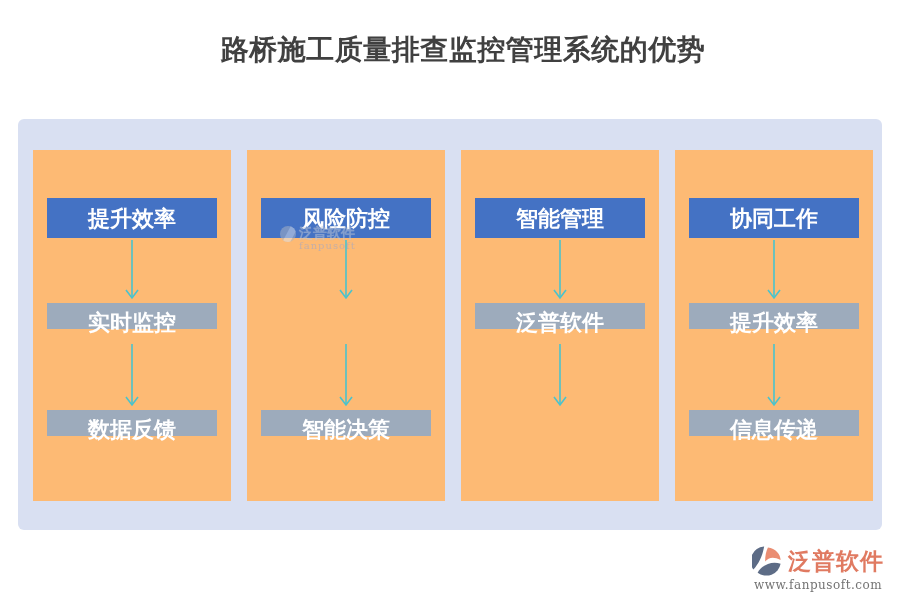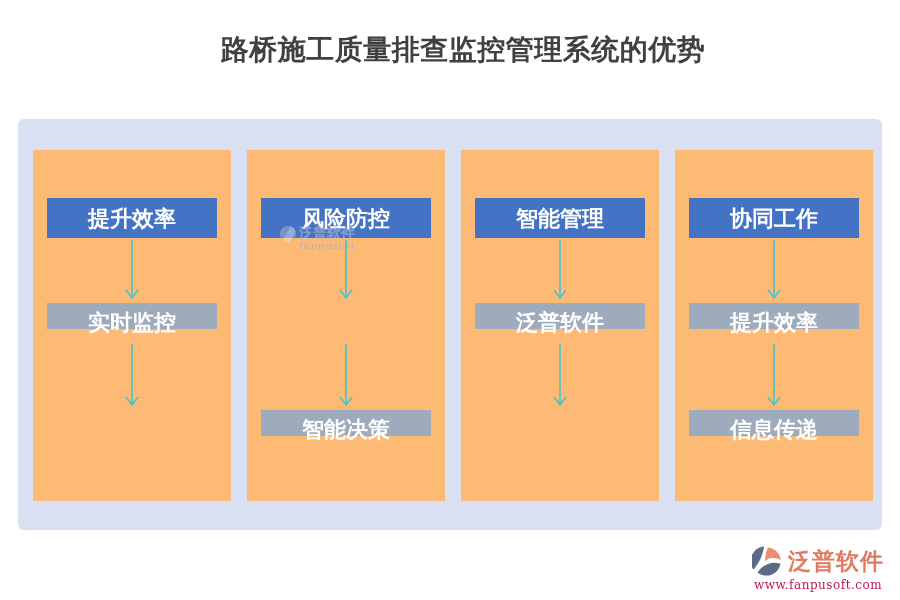--- a/index.html
+++ b/index.html
@@ -44,40 +44,41 @@
     background:#dfe4ec;transform:rotate(28deg);
   }
   .wm-texts{display:flex;flex-direction:column;line-height:1;}
   .wm-brand{font-size:14px;font-weight:bold;color:#c3cbd8;text-shadow:0 0 1px #9fa9bb;}
   .wm-sub{font-size:10px;color:#8fa3d6;letter-spacing:1px;margin-top:1px;}
   .footer{
     position:absolute;right:16px;bottom:8px;text-align:center;
   }
   .footer-row{display:flex;align-items:center;justify-content:flex-end;gap:6px;}
   .footer-brand{font-size:23px;font-weight:bold;color:#e07a61;letter-spacing:1px;}
-  .footer-url{font-size:12px;color:#be185d;letter-spacing:0.5px;margin-top:1px;}
+  .footer-url{font-size:12px;color:#737373;letter-spacing:0.5px;margin-top:1px;}
 </style>
 </head>
 <body>
 
 <div class="title">路桥施工质量排查监控管理系统的优势</div>
 
 <div class="panel">
 
   <div class="card c0">
     <div class="box head">提升效率</div>
     <svg class="arrow a1" width="16" height="62">
         <line x1="8" y1="0" x2="8" y2="57"></line>
         <polyline points="2,50 8,58 14,50"></polyline>
       </svg>
     <div class="box item i1">实时监控</div>
     <svg class="arrow a2" width="16" height="65">
         <line x1="8" y1="0" x2="8" y2="60"></line>
         <polyline points="2,53 8,61 14,53"></polyline>
       </svg>
+    <div class="box item i2">数据反馈</div>
   </div>
 
   <div class="card c1">
     <div class="box head">风险防控</div>
     <svg class="arrow a1" width="16" height="62">
         <line x1="8" y1="0" x2="8" y2="57"></line>
         <polyline points="2,50 8,58 14,50"></polyline>
       </svg>
     <svg class="arrow a2" width="16" height="65">
         <line x1="8" y1="0" x2="8" y2="60"></line>

